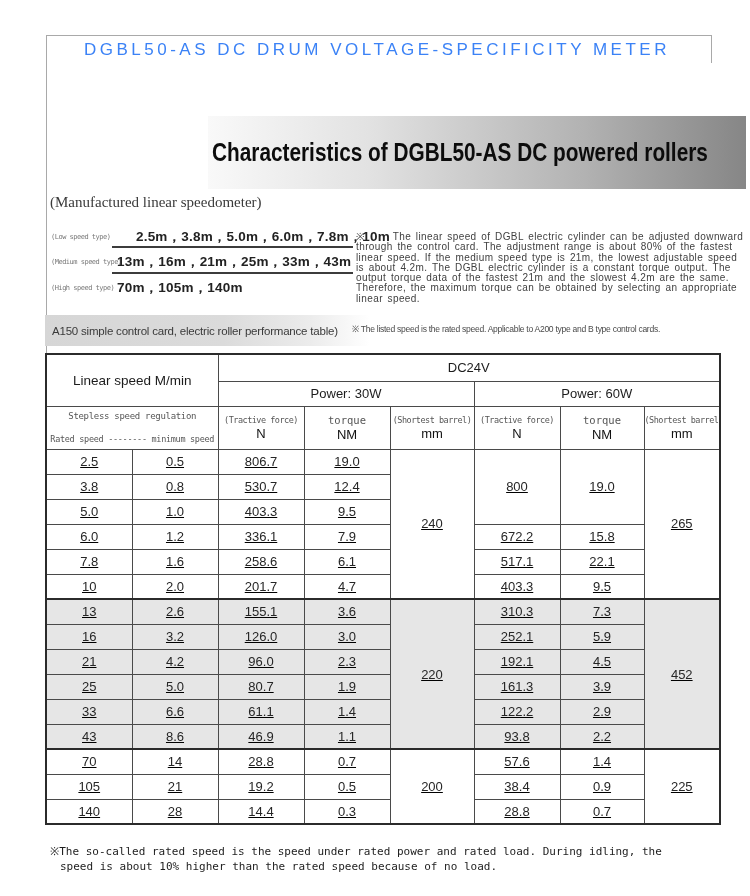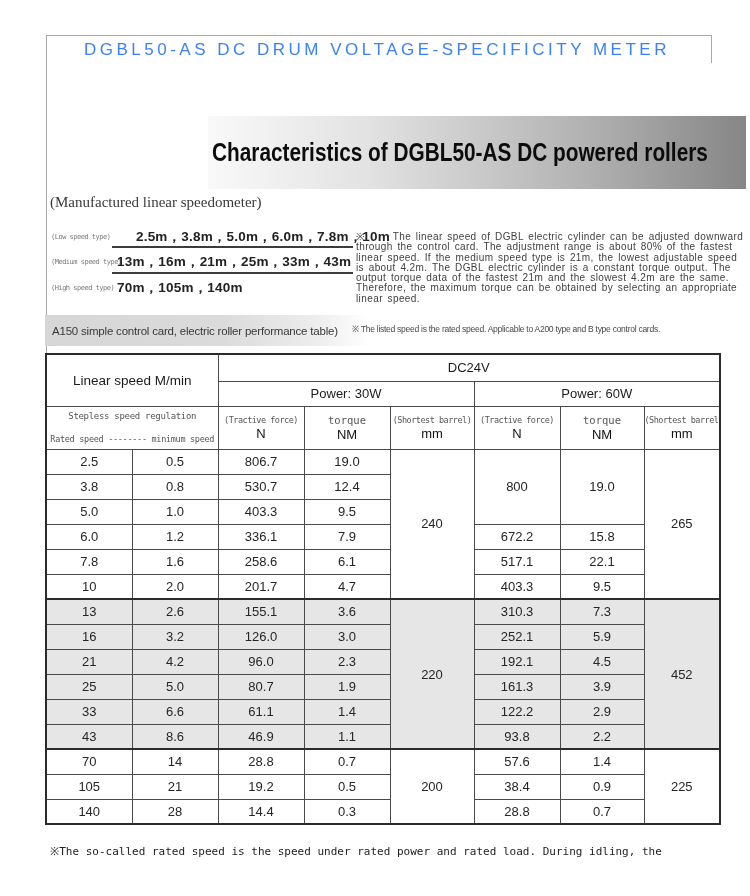--- a/index.html
+++ b/index.html
@@ -42,21 +42,21 @@
 
   .rated-note{position:absolute;left:352px;top:322px;font-size:9px;color:#4a4a4a;
               letter-spacing:-0.3px;white-space:nowrap;transform:scaleX(0.95);transform-origin:left top;}
 
   
   .spec-table{position:absolute;left:45px;top:353px;width:674px;border-collapse:collapse;
               table-layout:fixed;background:#fff;border:2px solid #2b2b2b;}
   .spec-table th,.spec-table td{border:1px solid #4a4a4a;text-align:center;vertical-align:middle;
               padding:0;overflow:hidden;}
   .hrow-a{height:27px;} .hrow-b{height:25px;} .hrow-c{height:43px;}
-  .spec-table tbody tr{height:25px;}
+  .spec-table tbody tr{height:25px;text-decoration:underline;}
   .th-linear{font-size:13.5px;font-weight:normal;color:#1c1c1c;vertical-align:top;padding-top:7px;}
   .th-volt,.th-power{font-size:13px;font-weight:normal;color:#1c1c1c;}
   .th-stepless{font-weight:normal;}
   .step1{display:block;font-family:"DejaVu Sans Mono",monospace;font-size:9px;color:#555;
          letter-spacing:-0.3px;white-space:nowrap;}
   .step2{display:block;font-family:"DejaVu Sans Mono",monospace;font-size:8.5px;color:#555;
          letter-spacing:-0.3px;margin-top:13px;white-space:nowrap;}
   .th-unit{font-weight:normal;}
   .th-unit .small{display:block;font-family:"DejaVu Sans Mono",monospace;font-size:8.5px;
          letter-spacing:-0.5px;color:#555;white-space:nowrap;}
@@ -283,15 +283,16 @@
           <td>14.4</td>
           <td>0.3</td>
           <td>28.8</td>
           <td>0.7</td>
         </tr>
       </tbody>
   </table>
 
   <div class="footer-note">
     <div class="l1">※The so-called rated speed is the speed under rated power and rated load. During idling, the</div>
+    <div class="l2">speed is about 10% higher than the rated speed because of no load.</div>
   </div>
 
 </div>
 
 </body></html>

